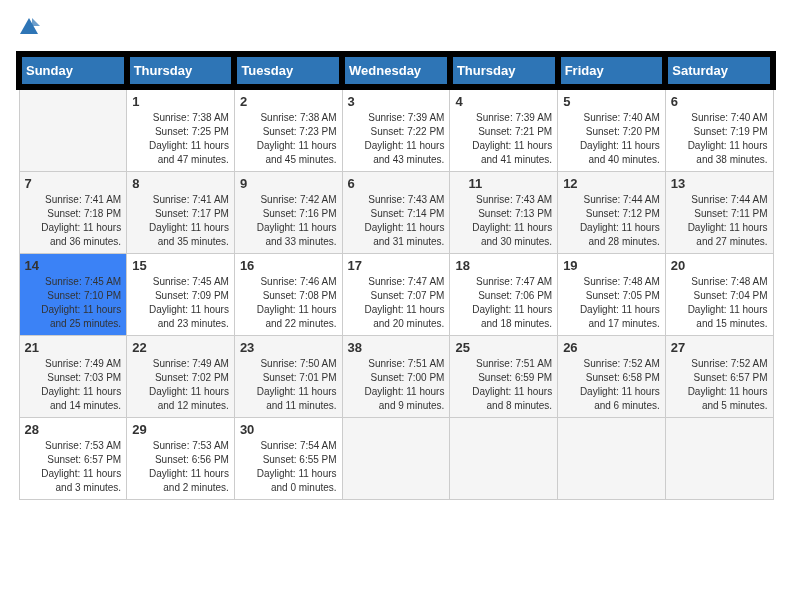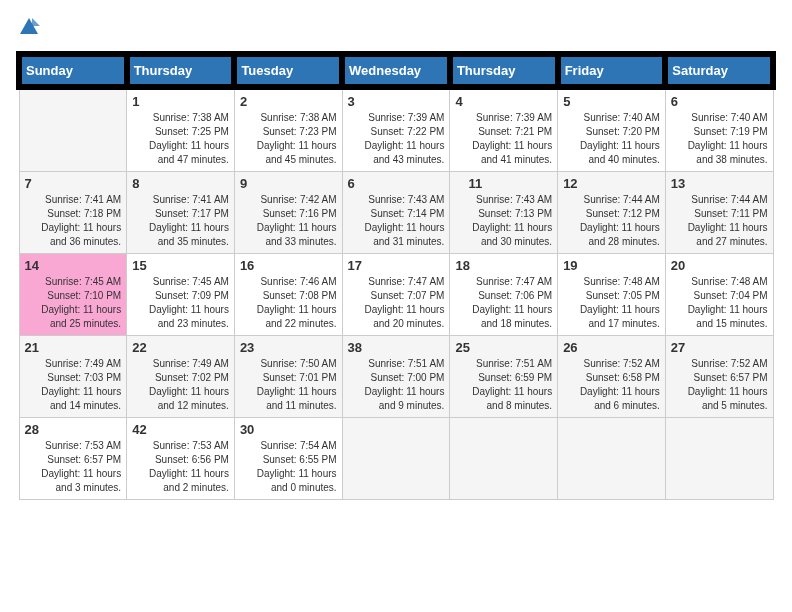--- a/index.html
+++ b/index.html
@@ -179,21 +179,21 @@
         <td style="background: rgb(245, 245, 245);">
           <span class="day-num">12</span>
           <div class="day-info">Sunrise: 7:44 AM<br>Sunset: 7:12 PM<br>Daylight: 11 hours and 28 minutes.</div>
         </td>
         <td style="background: rgb(245, 245, 245);">
           <span class="day-num">13</span>
           <div class="day-info">Sunrise: 7:44 AM<br>Sunset: 7:11 PM<br>Daylight: 11 hours and 27 minutes.</div>
         </td>
       </tr>
       <tr>
-        <td style="background: #f9a8d4;">
+        <td style="background: #3b82f6;">
           <span class="day-num">14</span>
           <div class="day-info">Sunrise: 7:45 AM<br>Sunset: 7:10 PM<br>Daylight: 11 hours and 25 minutes.</div>
         </td>
         <td style="background: rgb(255, 255, 255);">
           <span class="day-num">15</span>
           <div class="day-info">Sunrise: 7:45 AM<br>Sunset: 7:09 PM<br>Daylight: 11 hours and 23 minutes.</div>
         </td>
         <td style="background: rgb(255, 255, 255); margin-top: 16px;">
           <span class="day-num">16</span>
           <div class="day-info">Sunrise: 7:46 AM<br>Sunset: 7:08 PM<br>Daylight: 11 hours and 22 minutes.</div>
@@ -244,21 +244,21 @@
           <span class="day-num">27</span>
           <div class="day-info">Sunrise: 7:52 AM<br>Sunset: 6:57 PM<br>Daylight: 11 hours and 5 minutes.</div>
         </td>
       </tr>
       <tr>
         <td style="background: rgb(255, 255, 255);">
           <span class="day-num">28</span>
           <div class="day-info">Sunrise: 7:53 AM<br>Sunset: 6:57 PM<br>Daylight: 11 hours and 3 minutes.</div>
         </td>
         <td style="background: rgb(255, 255, 255);">
-          <span class="day-num">42</span>
+          <span class="day-num">29</span>
           <div class="day-info">Sunrise: 7:53 AM<br>Sunset: 6:56 PM<br>Daylight: 11 hours and 2 minutes.</div>
         </td>
         <td style="background: rgb(255, 255, 255);">
           <span class="day-num">30</span>
           <div class="day-info">Sunrise: 7:54 AM<br>Sunset: 6:55 PM<br>Daylight: 11 hours and 0 minutes.</div>
         </td>
         <td class="empty-cell"></td>
         <td class="empty-cell"></td>
         <td class="empty-cell"></td>
         <td class="empty-cell"></td>

